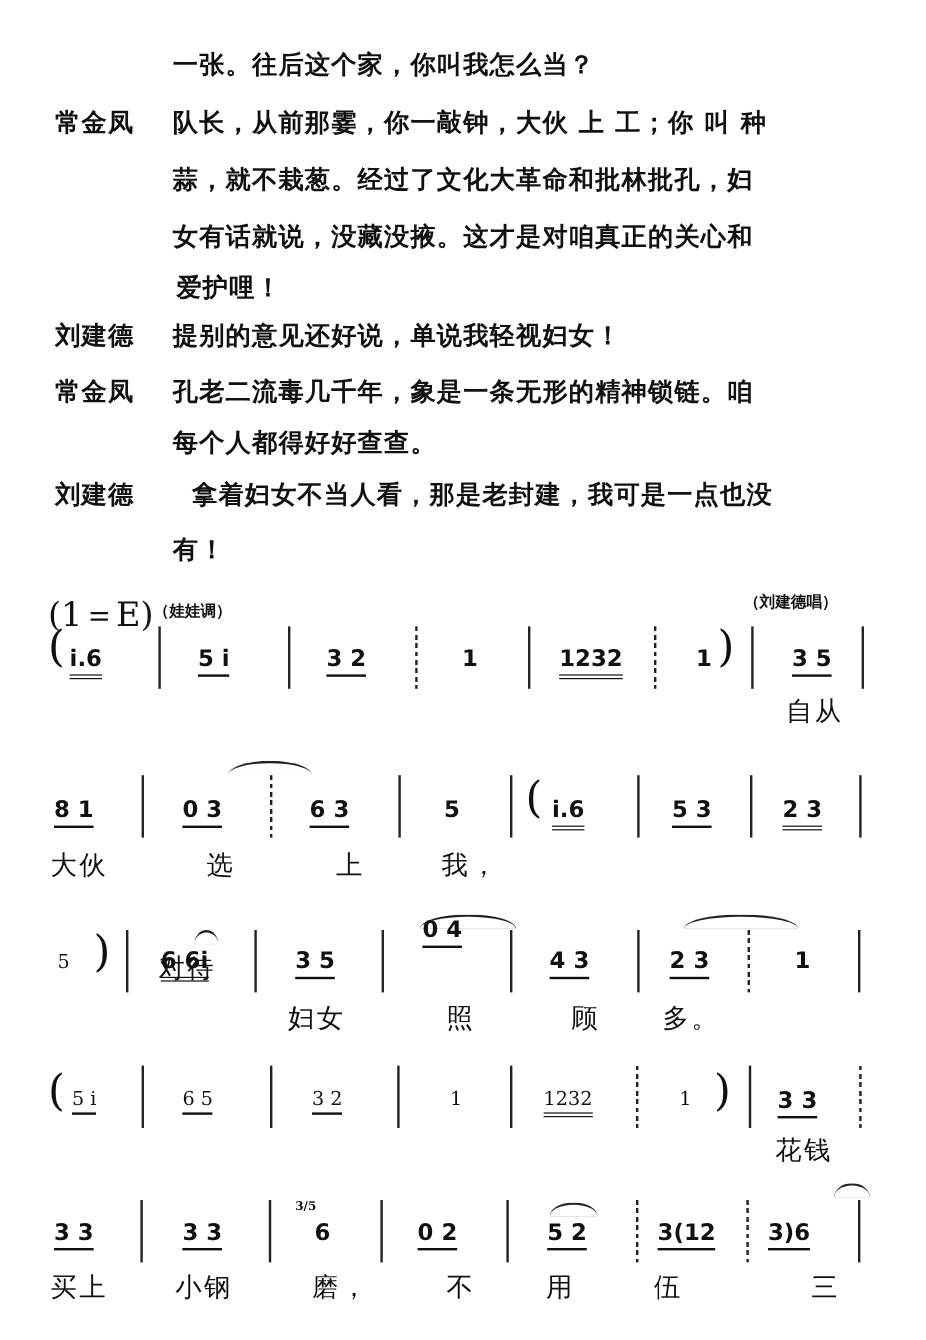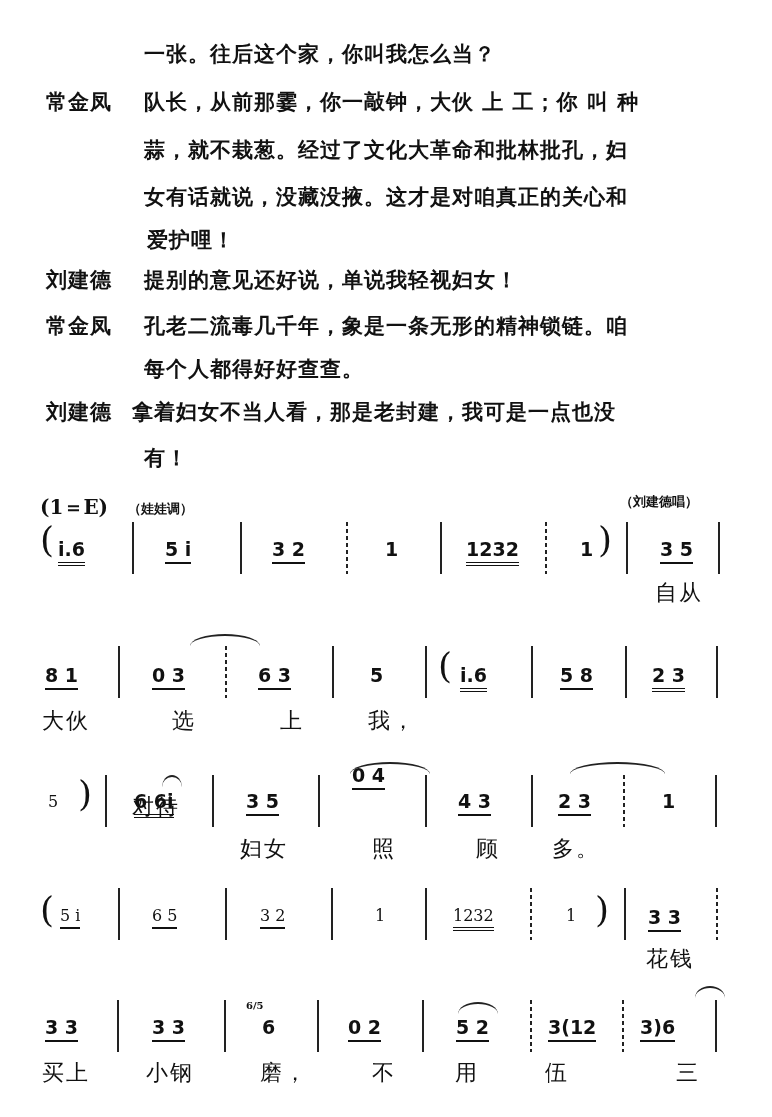--- a/index.html
+++ b/index.html
@@ -8,21 +8,21 @@
   .line { position:absolute; font-size:21px; letter-spacing:1px; white-space:nowrap; font-weight:bold; }
   .speaker { position:absolute; left:46px; font-size:21px; font-weight:bold; white-space:nowrap; letter-spacing:1px;}
   .note { position:absolute; font-family:"DejaVu Sans", "Liberation Sans", sans-serif; font-size:19px; font-weight:bold; white-space:nowrap; text-align:center; }
   .note.light { font-weight:normal; font-family:"DejaVu Serif", serif; font-size:16px; }
   .note .ul1 { border-bottom:2px solid #111; padding-bottom:2px; display:inline-block; }
   .note .ul2 { border-bottom:4px double #111; padding-bottom:2px; display:inline-block; }
   .bar { position:absolute; width:2px; background:#222; height:52px; }
   .bar.dash { background:repeating-linear-gradient(#222 0 4px, transparent 4px 7px); width:2px;}
   .paren { position:absolute; font-size:36px; font-weight:normal; font-family:"DejaVu Serif", serif; line-height:1; }
   .lyric { position:absolute; font-size:22px; white-space:nowrap; font-weight:normal; letter-spacing:2px; }
-  .key { position:absolute; font-size:20px; font-weight:bold; white-space:nowrap; }
+  .key { position:absolute; font-size:28px; font-weight:normal; white-space:nowrap; }
   .small { position:absolute; font-size:13px; font-weight:bold; white-space:nowrap; }
   .slur { position:absolute; border-top:2px solid #222; border-radius:50% 50% 0 0 / 100% 100% 0 0; height:10px; }
   .grace { position:absolute; font-size:10px; font-weight:bold; }
 </style>
 </head>
 <body>
 
 <div class="line" style="left:144px;top:40px">一张。往后这个家，你叫我怎么当？</div>
 
 <div class="speaker" style="top:88px">常金凤</div>
@@ -32,21 +32,21 @@
 <div class="line" style="left:147px;top:226px">爱护哩！</div>
 
 <div class="speaker" style="top:266px">刘建德</div>
 <div class="line" style="left:144px;top:266px">提别的意见还好说，单说我轻视妇女！</div>
 
 <div class="speaker" style="top:312px">常金凤</div>
 <div class="line" style="left:144px;top:312px">孔老二流毒几千年，象是一条无形的精神锁链。咱</div>
 <div class="line" style="left:144px;top:355px">每个人都得好好查查。</div>
 
 <div class="speaker" style="top:398px">刘建德</div>
-<div class="line" style="left:132px;top:398px">拿着妇女不当人看，那是老封建，我可是一点也没</div>
+<div class="line" style="left:160px;top:398px">拿着妇女不当人看，那是老封建，我可是一点也没</div>
 <div class="line" style="left:144px;top:444px">有！</div>
 
 <div class="key" style="left:40px;top:494px">(1＝E)</div>
 <div class="small" style="left:128px;top:500px">（娃娃调）</div>
 <div class="small" style="left:620px;top:493px">（刘建德唱）</div>
 
 <div class="paren" style="left:40px;top:522px">(</div>
 <div class="note" style="left:58px;top:538px"><span class="ul2">i.6</span></div>
 <div class="bar" style="left:132px;top:522px"></div>
 <div class="note" style="left:165px;top:538px"><span class="ul1">5 i</span></div>
@@ -69,21 +69,21 @@
 <div class="bar" style="left:118px;top:646px"></div>
 <div class="note" style="left:152px;top:664px"><span class="ul1">0 3</span></div>
 <div class="bar dash" style="left:225px;top:646px"></div>
 <div class="note" style="left:258px;top:664px"><span class="ul1">6 3</span></div>
 <div class="bar" style="left:332px;top:646px"></div>
 <div class="note" style="left:370px;top:664px"><span>5</span></div>
 <div class="bar" style="left:425px;top:646px"></div>
 <div class="paren" style="left:438px;top:648px">(</div>
 <div class="note" style="left:460px;top:664px"><span class="ul2">i.6</span></div>
 <div class="bar" style="left:531px;top:646px"></div>
-<div class="note" style="left:560px;top:664px"><span class="ul1">5 8</span></div>
+<div class="note" style="left:560px;top:664px"><span class="ul1">5 3</span></div>
 <div class="bar" style="left:625px;top:646px"></div>
 <div class="note" style="left:652px;top:664px"><span class="ul2">2 3</span></div>
 <div class="bar" style="left:716px;top:646px"></div>
 <div class="lyric" style="left:42px;top:706px">大伙</div>
 <div class="lyric" style="left:172px;top:706px">选</div>
 <div class="lyric" style="left:280px;top:706px">上</div>
 <div class="lyric" style="left:368px;top:706px">我，</div>
 
 <div class="slur" style="left:350px;top:762px;width:80px"></div>
 <div class="slur" style="left:570px;top:762px;width:95px"></div>
@@ -122,21 +122,21 @@
 <div class="bar dash" style="left:530px;top:888px"></div>
 <div class="note light" style="left:566px;top:906px"><span>1</span></div>
 <div class="paren" style="left:595px;top:892px">)</div>
 <div class="bar" style="left:624px;top:888px"></div>
 <div class="note" style="left:648px;top:906px"><span class="ul1">3 3</span></div>
 <div class="bar dash" style="left:716px;top:888px"></div>
 <div class="lyric" style="left:646px;top:944px">花钱</div>
 
 <div class="slur" style="left:458px;top:1002px;width:40px"></div>
 <div class="slur" style="left:695px;top:986px;width:30px"></div>
-<div class="grace" style="left:246px;top:1000px">6/5</div>
+<div class="grace" style="left:246px;top:1000px">3/5</div>
 <div class="note" style="left:45px;top:1016px"><span class="ul1">3 3</span></div>
 <div class="bar" style="left:117px;top:1000px"></div>
 <div class="note" style="left:152px;top:1016px"><span class="ul1">3 3</span></div>
 <div class="bar" style="left:224px;top:1000px"></div>
 <div class="note" style="left:262px;top:1016px"><span>6</span></div>
 <div class="bar" style="left:317px;top:1000px"></div>
 <div class="note" style="left:348px;top:1016px"><span class="ul1">0 2</span></div>
 <div class="bar" style="left:422px;top:1000px"></div>
 <div class="note" style="left:456px;top:1016px"><span class="ul1">5 2</span></div>
 <div class="bar dash" style="left:530px;top:1000px"></div>

